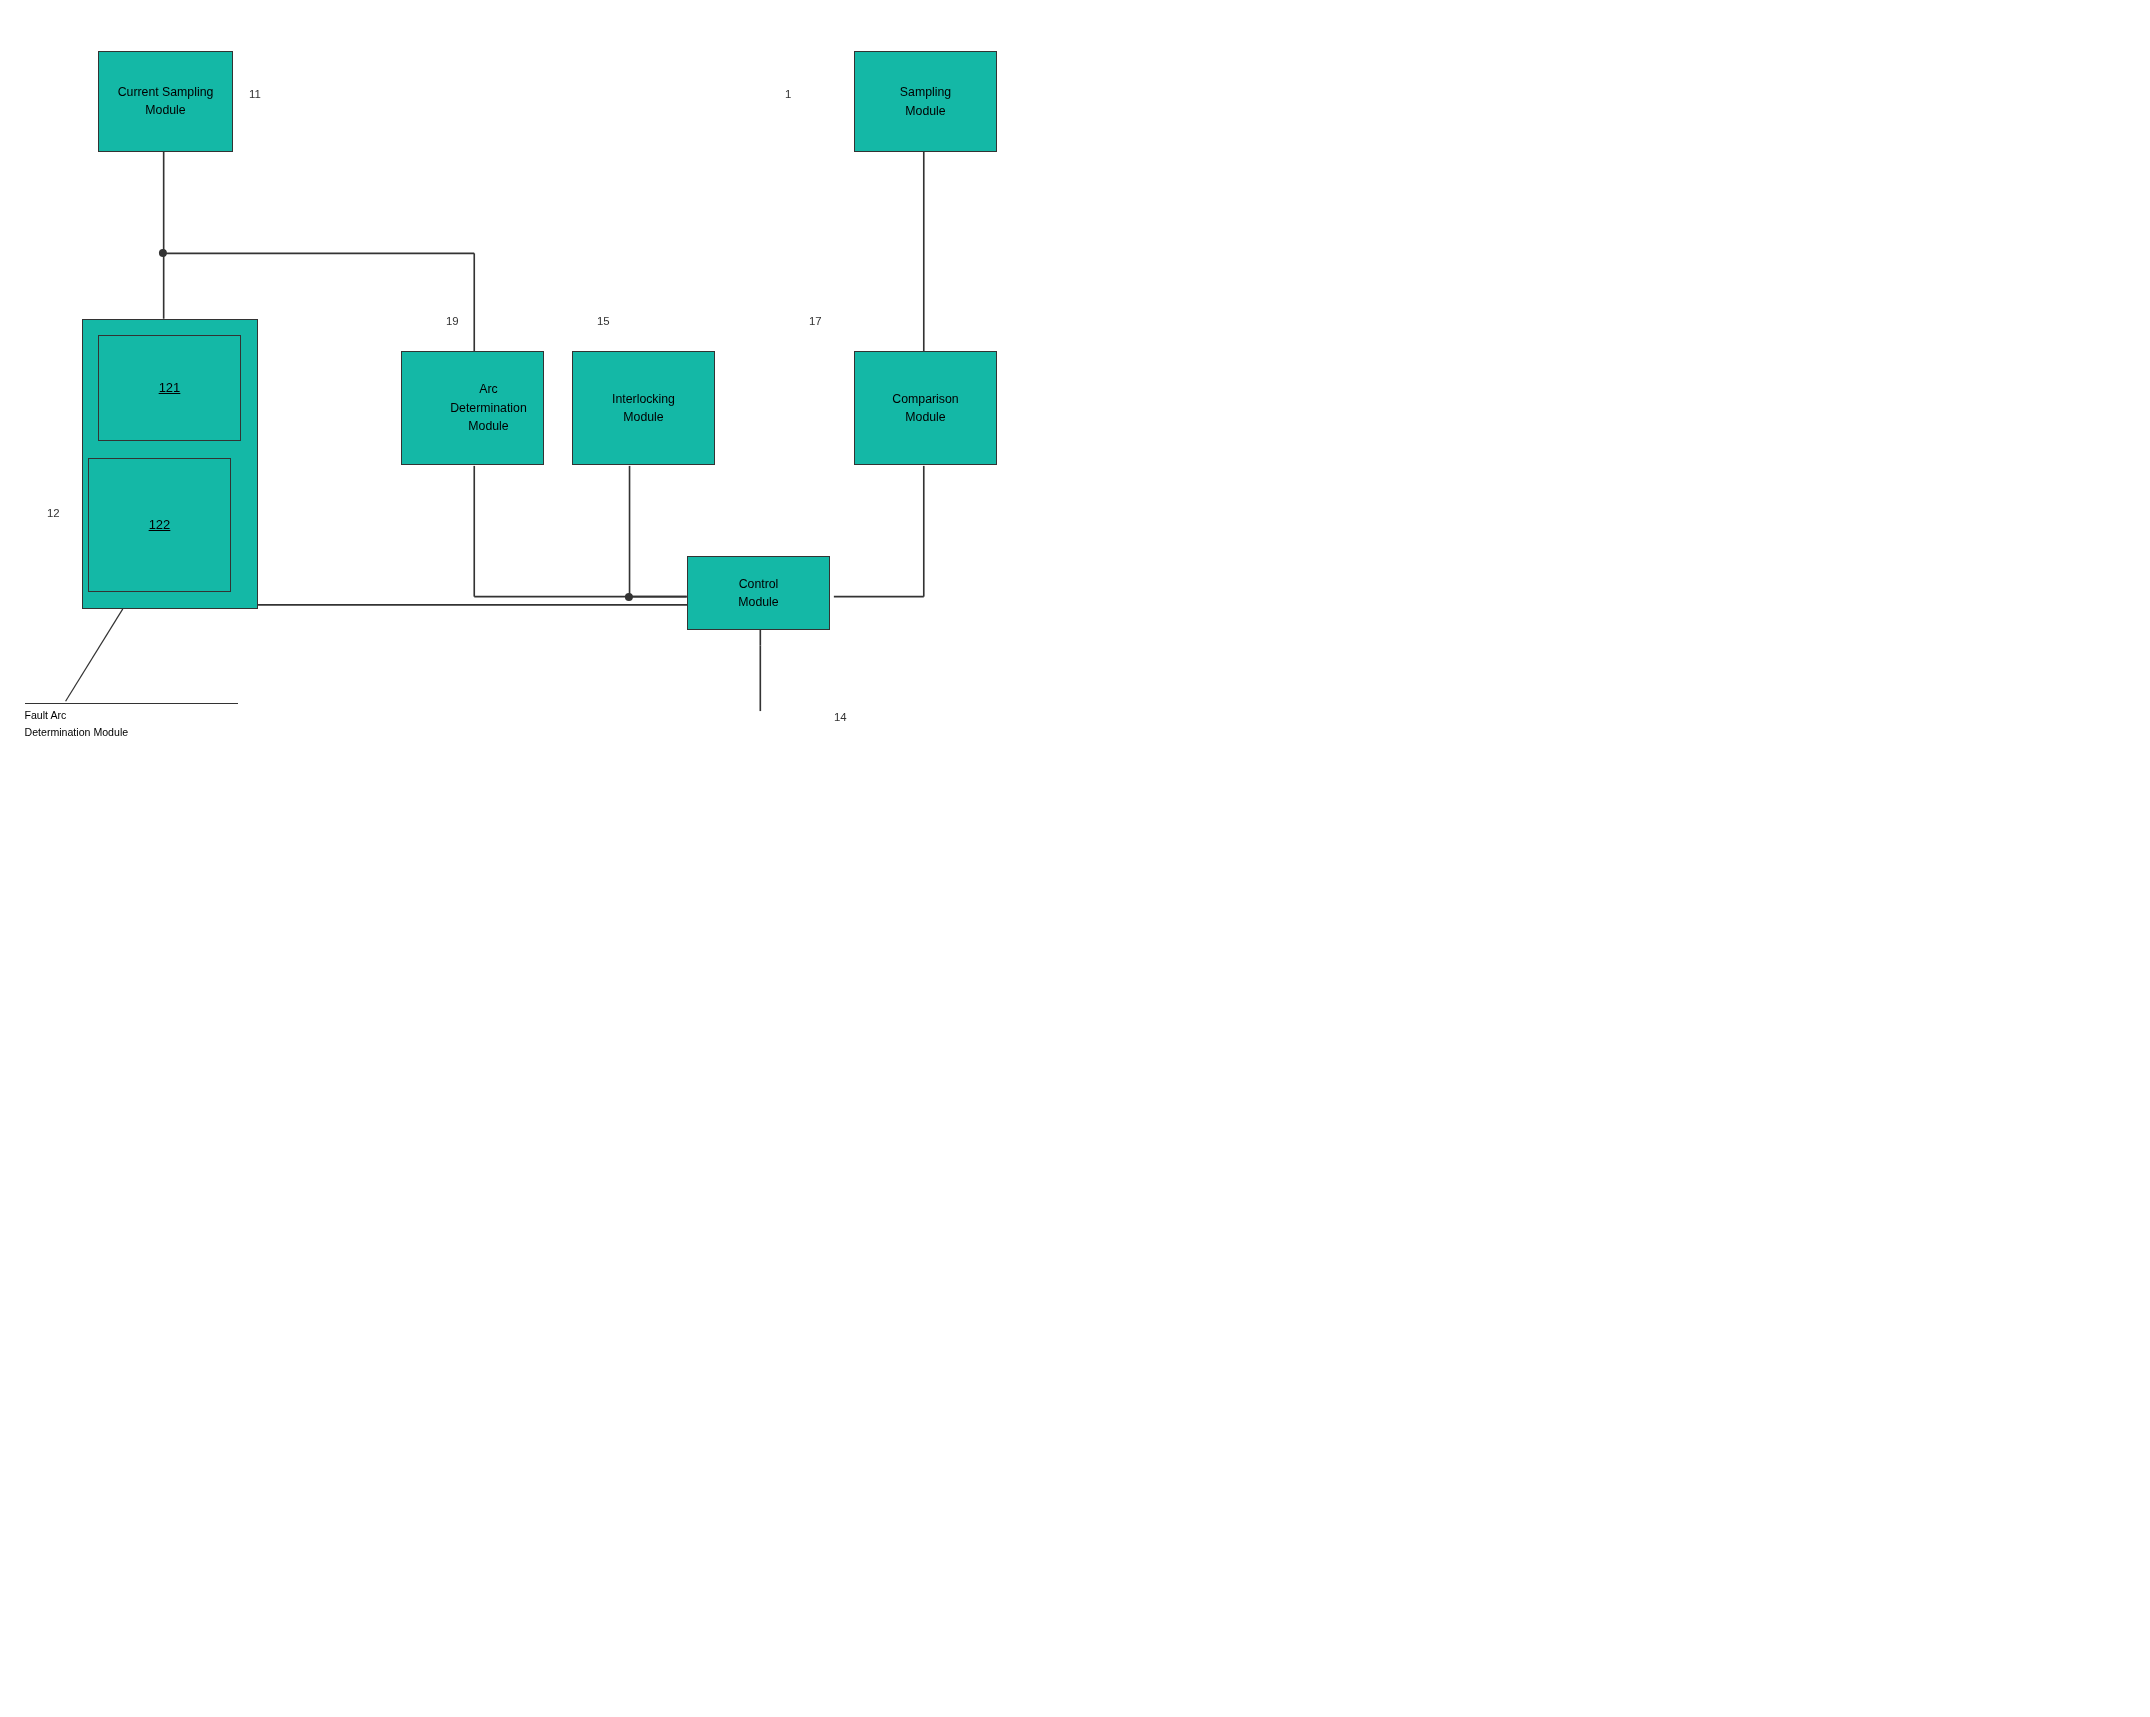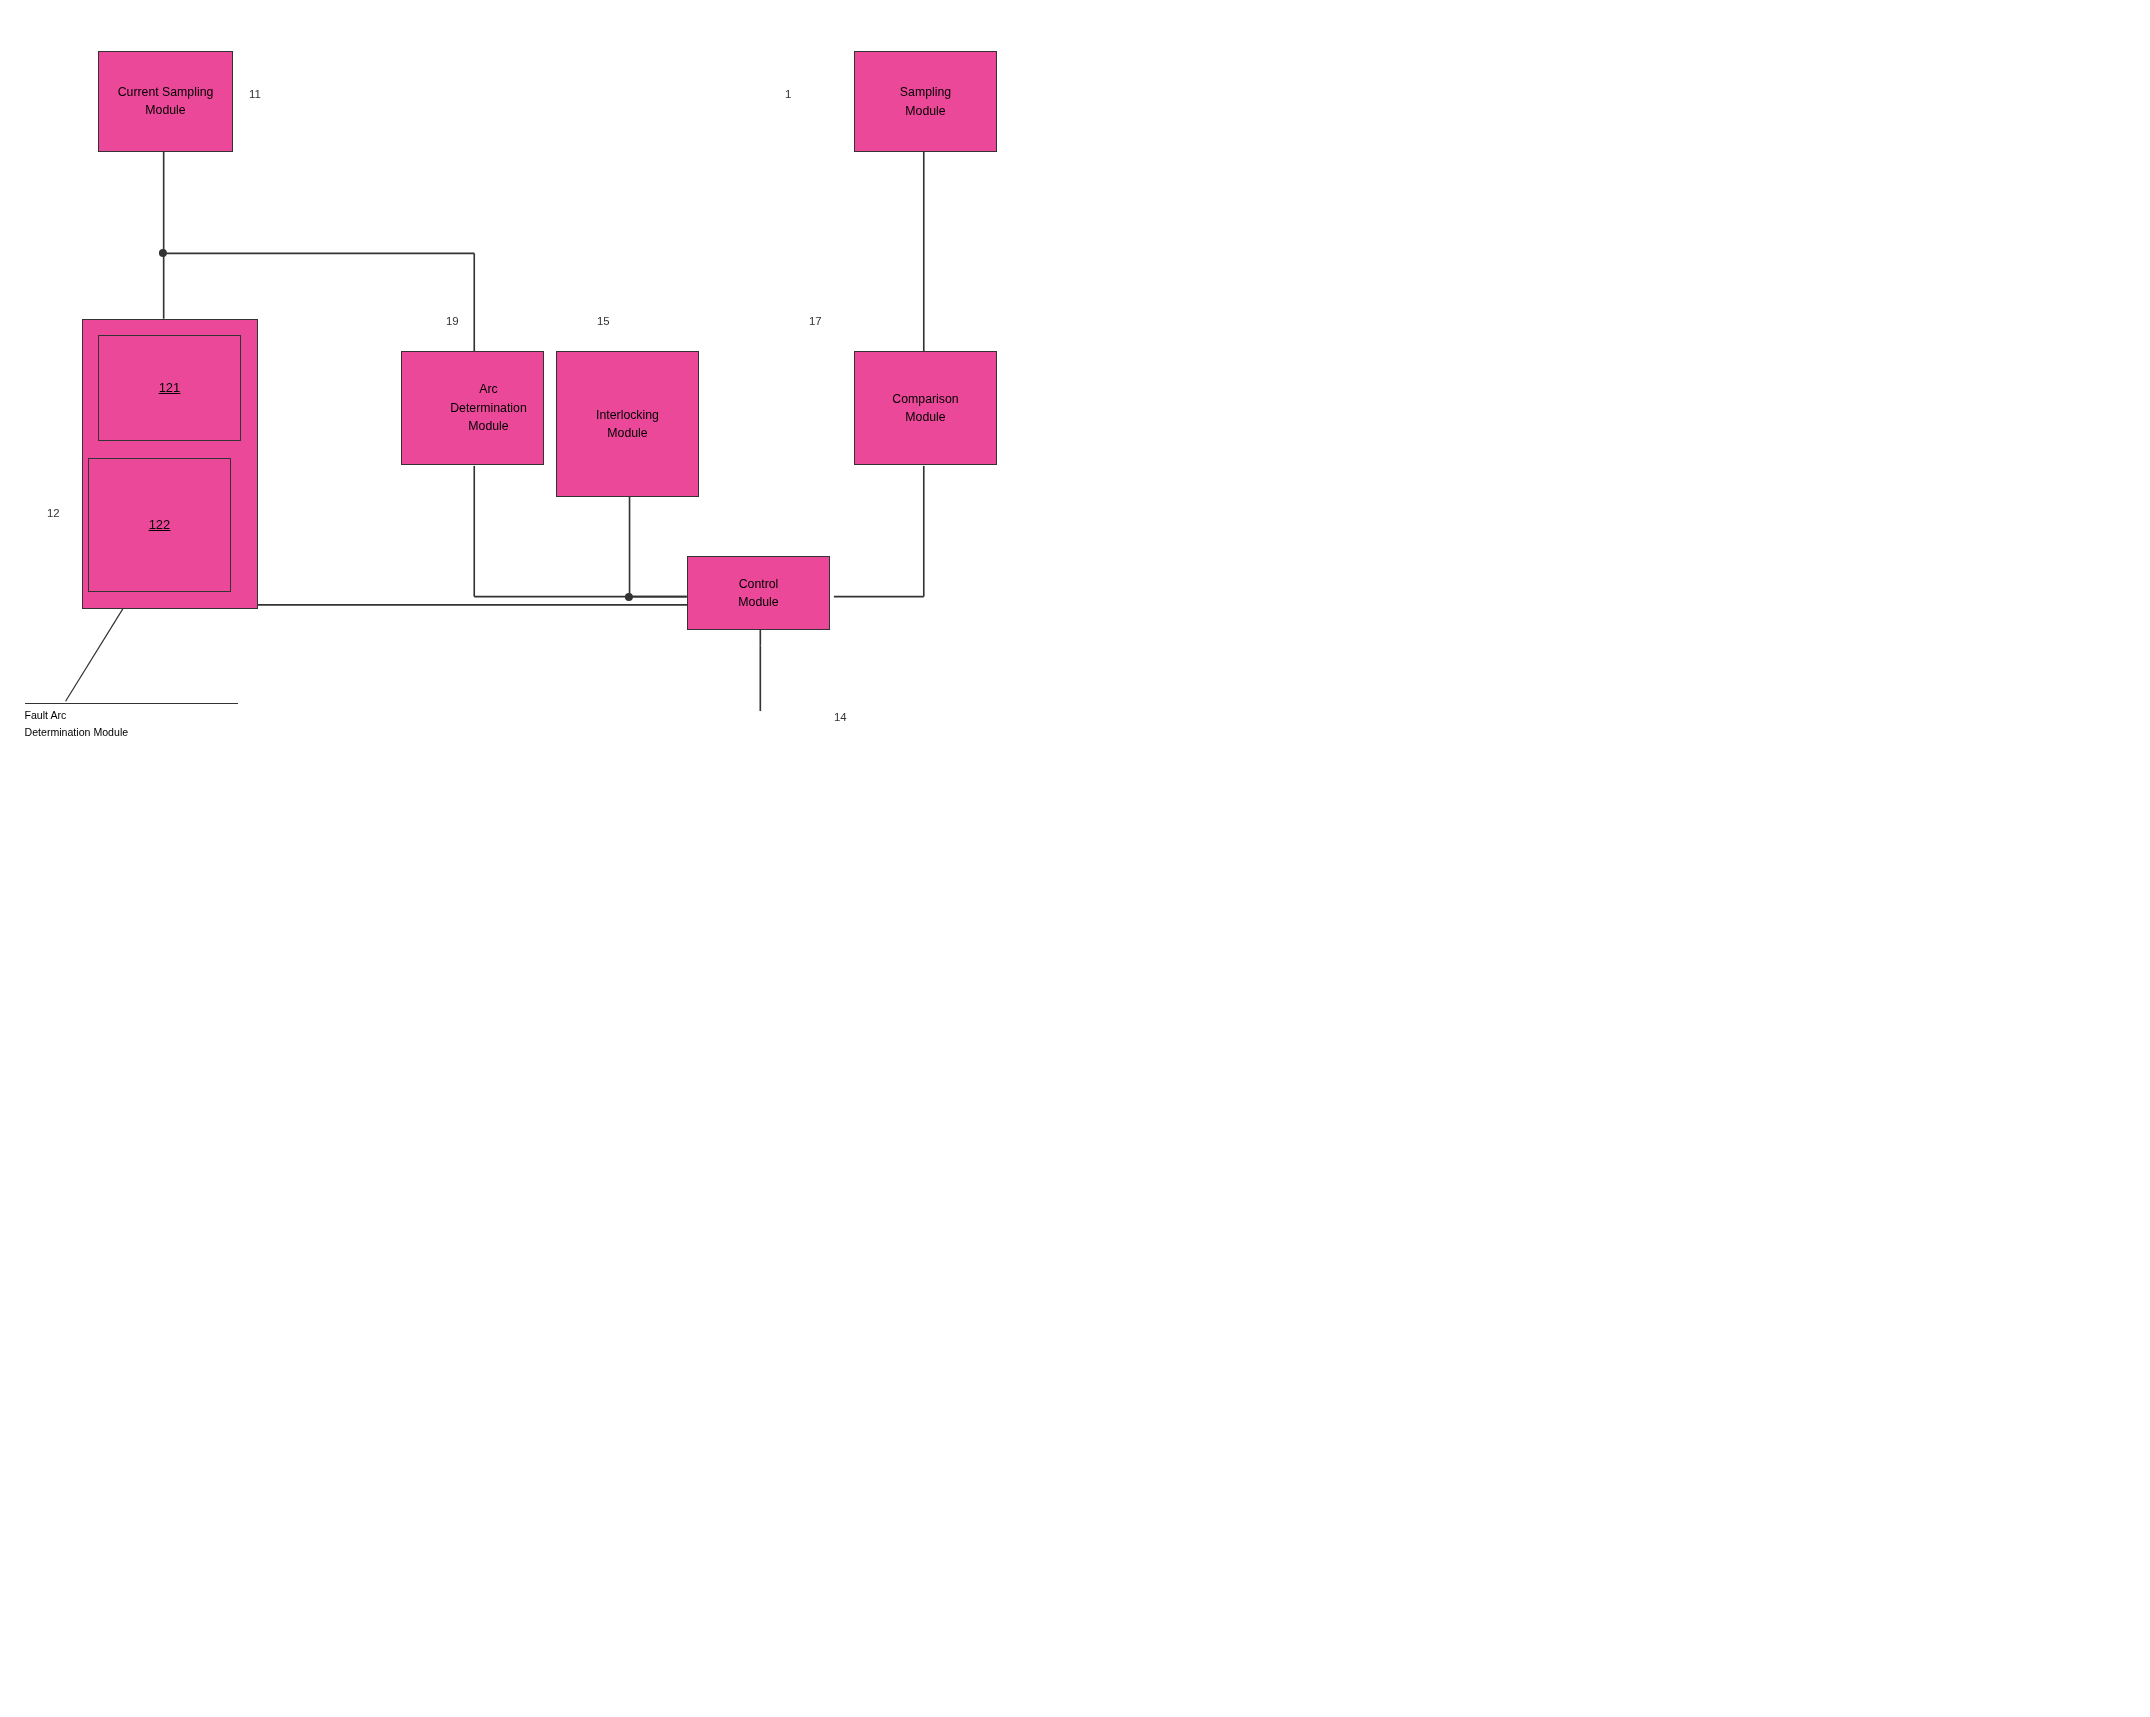--- a/index.html
+++ b/index.html
@@ -12,21 +12,21 @@
       overflow: hidden;
     }
     .diagram-container {
       position: relative;
       width: 1076px;
       height: 859px;
     }
     .module-box {
       position: absolute;
       border: 1.6px solid #333;
-      background: #ec4899;
+      background: #14b8a6;
       display: flex;
       align-items: center;
       justify-content: center;
       text-align: center;
       font-size: 12.3px;
       line-height: 1.4;
     }
     .module-box.inner {
       border: 1.2px solid #333;
     }
@@ -121,21 +121,21 @@
   <svg style="position:absolute;top:0;left:0;width:1076px;height:859px;pointer-events:none;" viewBox="0 0 1316 1051" width="1076" height="859">
     <line x1="80" y1="858" x2="150" y2="745" stroke="#333" stroke-width="1.5"></line>
   </svg>
 
   <div class="module-box" style="left:401px; top:351px; width:143px; height:114px;padding-left:32px;">
     <span style="font-size:12.3px; line-height:1.5;">Arc<br>Determination<br>Module</span>
   </div>
 
   <div class="ref-label" style="left:446px; top:315px;">19</div>
 
-  <div class="module-box" style="left:556px; top:351px; width:143px; height:146px;align-items:center;">
+  <div class="module-box" style="left:572px; top:351px; width:143px; height:114px;align-items:center;">
     <span style="font-size:12.3px; line-height:1.5;">Interlocking<br>Module</span>
   </div>
 
   <div class="ref-label" style="left:597px; top:315px;">15</div>
 
   <div class="module-box" style="left:687px; top:556px; width:143px; height:74px;">
     <span style="font-size:12.3px; line-height:1.5;">Control<br>Module</span>
   </div>
 
   <div class="ref-label" style="left:834px; top:711px;">14</div>

